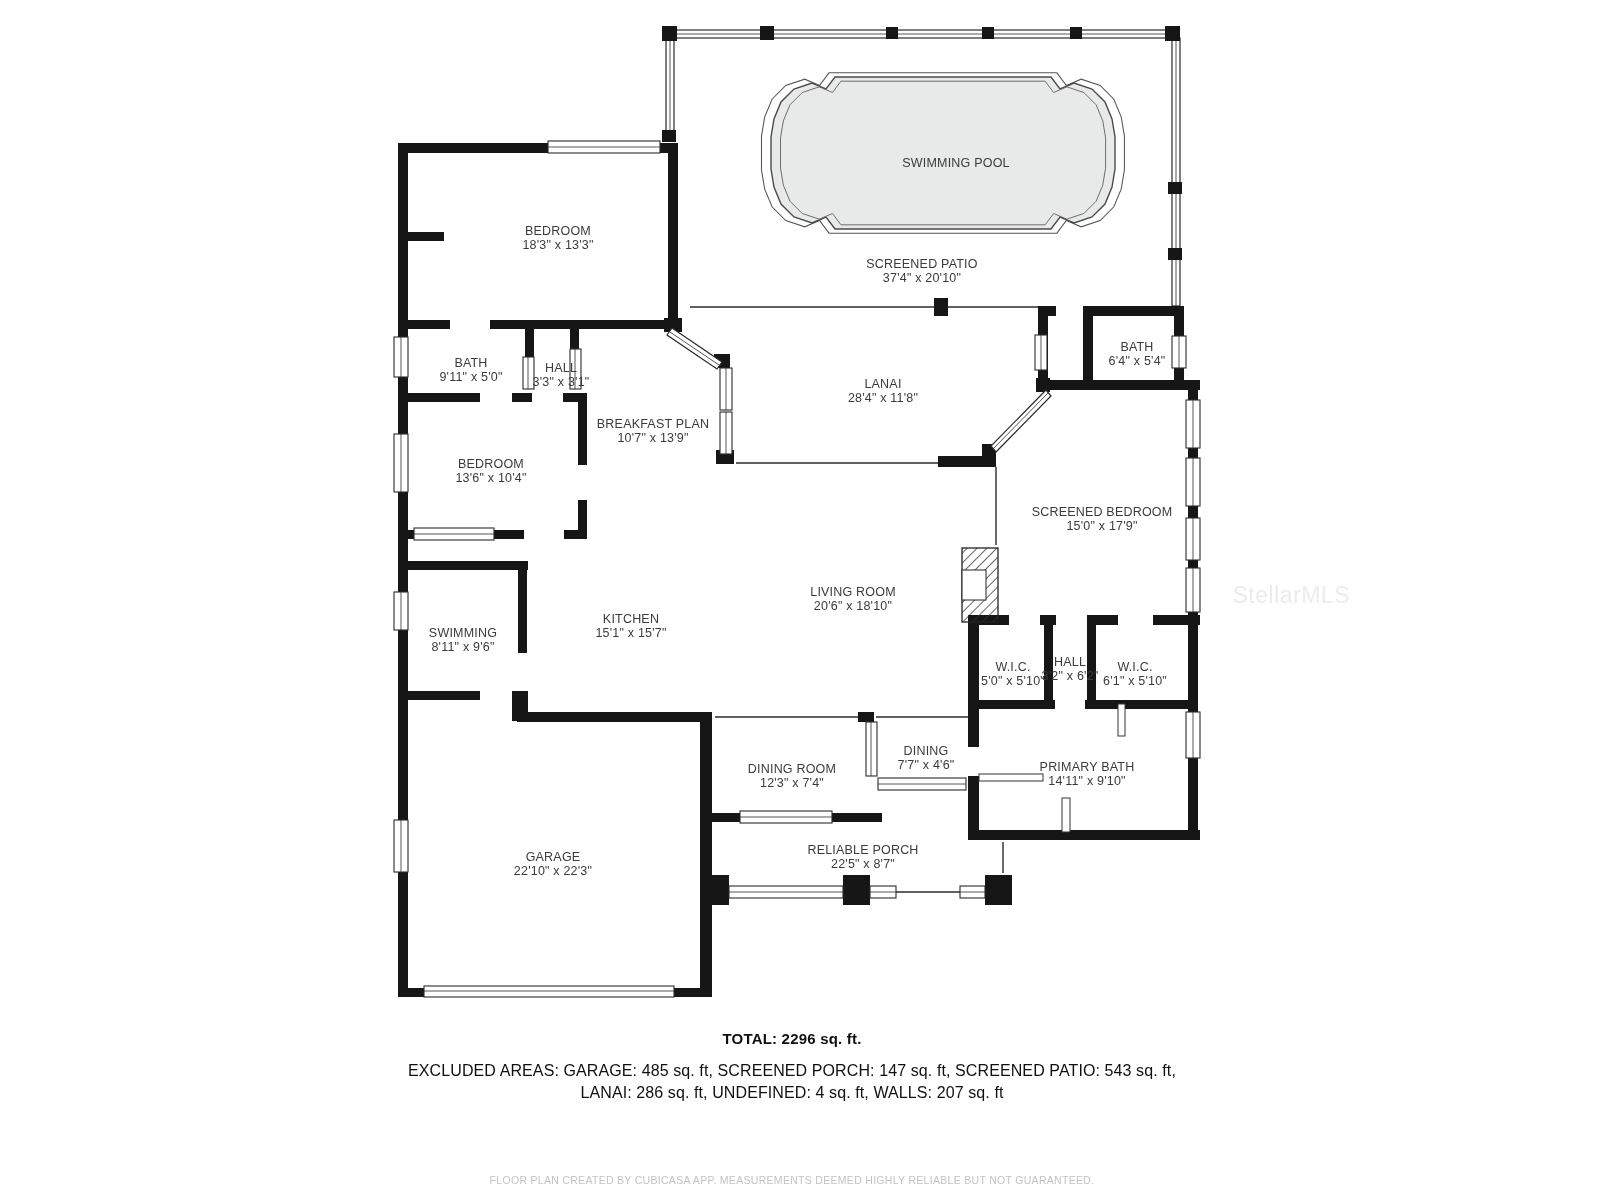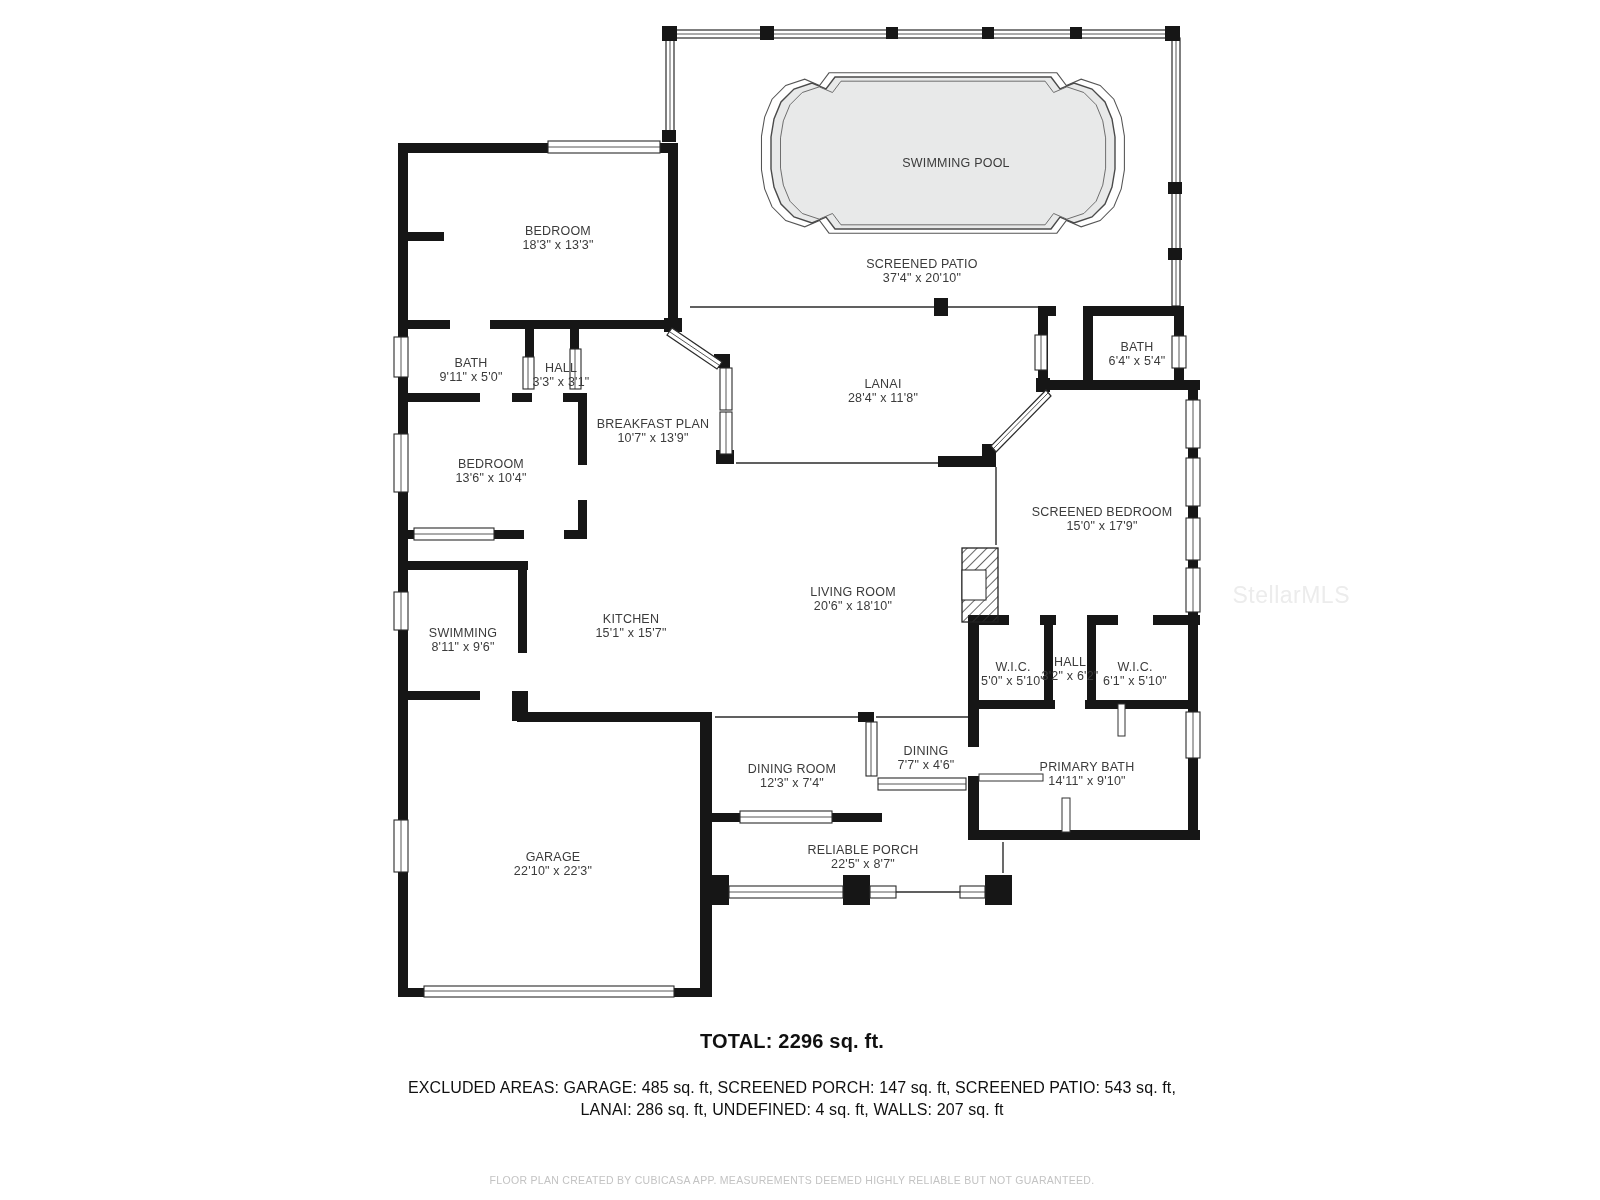--- a/index.html
+++ b/index.html
@@ -9,21 +9,21 @@
   }
   .canvas{position:absolute;left:0;top:0;width:1364px;height:1200px;}
   svg{position:absolute;left:0;top:0;}
   .room-label{
     position:absolute;transform:translateX(-50%);text-align:center;
     color:#3b3b3b;font-size:12.5px;line-height:14px;letter-spacing:.2px;white-space:nowrap;
   }
   .room-label .rname{}
   .room-label .rdims{}
   .summary{position:absolute;left:792px;transform:translateX(-50%);top:1030px;width:1200px;text-align:center;color:#101010;}
-  .summary .total{font-size:20px;font-weight:bold;letter-spacing:.2px;margin-bottom:24px;}
+  .summary .total{font-size:15px;font-weight:bold;letter-spacing:.2px;margin-bottom:13px;}
   .summary .excluded{font-size:16px;line-height:22px;letter-spacing:.1px;}
   .footer{
     position:absolute;left:792px;transform:translateX(-50%);top:1168px;
     font-size:10.5px;color:#c3c3c3;letter-spacing:.3px;white-space:nowrap;margin-top:6px;
   }
   .watermark{
     position:absolute;right:14px;top:582px;font-size:23px;color:#ececec;
     letter-spacing:.5px;
   }
 </style>

